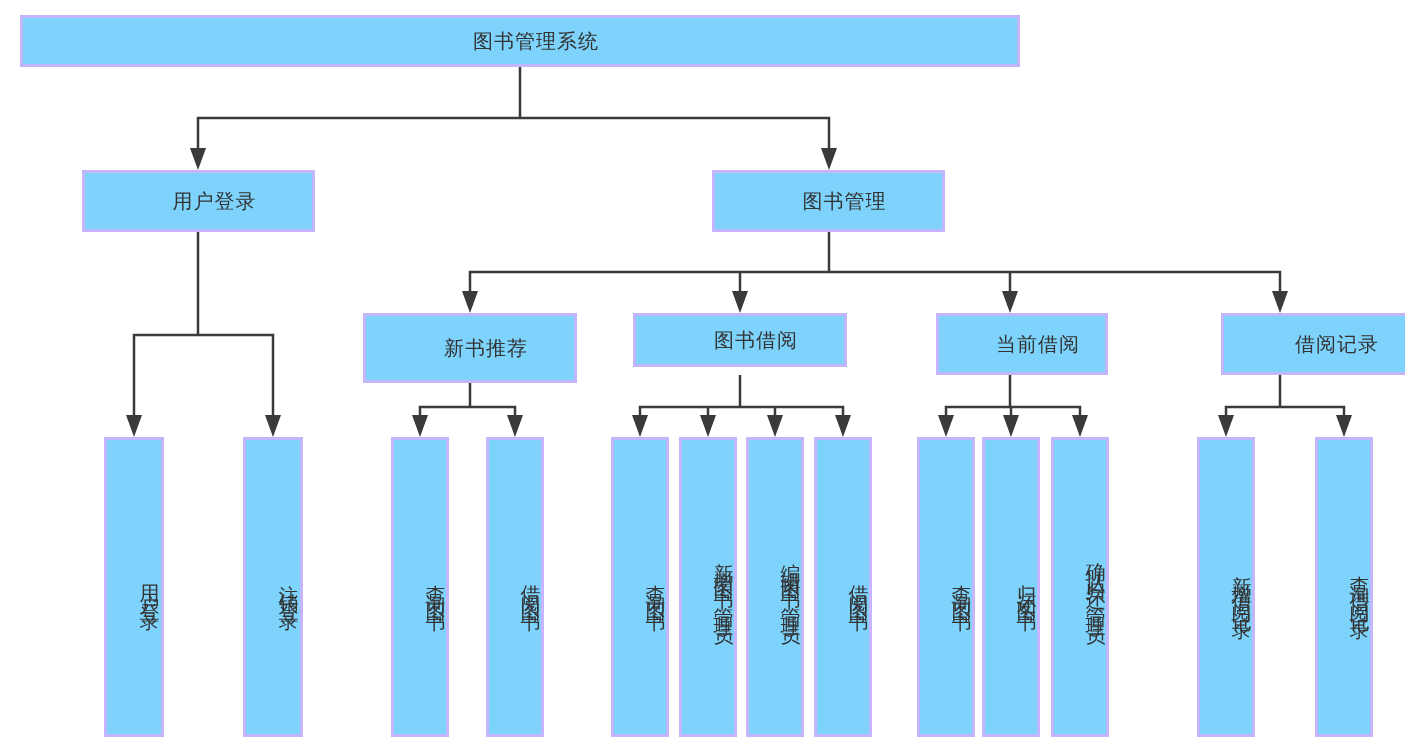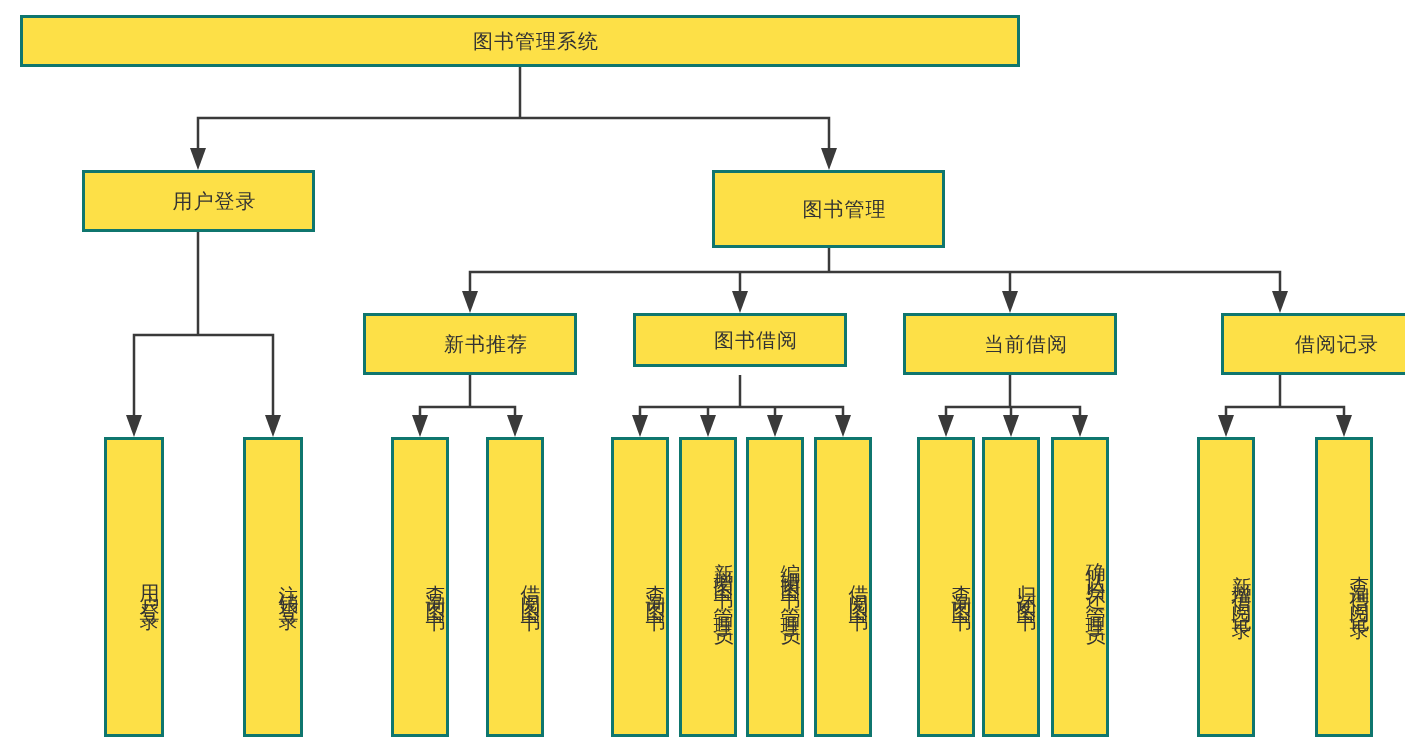--- a/index.html
+++ b/index.html
@@ -2,21 +2,21 @@
 <html><head>
 <meta charset="utf-8">
 <style>
   html,body{margin:0;padding:0;background:#fff;}
   .canvas{
     position:relative;width:1405px;height:747px;background:#ffffff;
     font-family:"Liberation Sans",sans-serif;overflow:hidden;
   }
   svg.connectors{position:absolute;left:0;top:0;z-index:1;}
   .node{
-    position:absolute;z-index:2;background:#fde047;border:3px solid #0f766e;
+    position:absolute;z-index:2;background:#7dd3fc;border:3px solid #c4b5fd;
     box-sizing:border-box;display:flex;align-items:center;justify-content:center;
     color:#333333;
     padding-left:32px;
   }
   .node.h .lbl{font-size:20px;letter-spacing:1px;white-space:nowrap;}
   .node.v .lbl{
     writing-mode:vertical-rl;text-orientation:mixed;
     font-size:20px;line-height:1;letter-spacing:9px;white-space:nowrap;
   }
   .watermark{
@@ -77,31 +77,31 @@
     <polygon points="1336,415 1352,415 1344,437" fill="#3a3a3a" stroke="none"></polygon>
   </svg>
 
   <div class="node h" style="left:20px;top:15px;width:1000px;height:52px">
     <span class="lbl">图书管理系统</span>
   </div>
 
   <div class="node h" style="left:82px;top:170px;width:233px;height:62px">
     <span class="lbl">用户登录</span>
   </div>
-  <div class="node h" style="left:712px;top:170px;width:233px;height:78px">
+  <div class="node h" style="left:712px;top:170px;width:233px;height:62px">
     <span class="lbl">图书管理</span>
   </div>
 
-  <div class="node h" style="left:363px;top:313px;width:214px;height:62px">
+  <div class="node h" style="left:363px;top:313px;width:214px;height:70px">
     <span class="lbl">新书推荐</span>
   </div>
   <div class="node h" style="left:633px;top:313px;width:214px;height:54px">
     <span class="lbl">图书借阅</span>
   </div>
-  <div class="node h" style="left:903px;top:313px;width:214px;height:62px">
+  <div class="node h" style="left:936px;top:313px;width:172px;height:62px">
     <span class="lbl">当前借阅</span>
   </div>
   <div class="node h" style="left:1221px;top:313px;width:200px;height:62px">
     <span class="lbl">借阅记录</span>
   </div>
 
   <div class="node v" style="left:104px;top:437px;width:60px;height:300px">
     <span class="lbl">用户登录</span>
   </div>
   <div class="node v" style="left:243px;top:437px;width:60px;height:300px">

